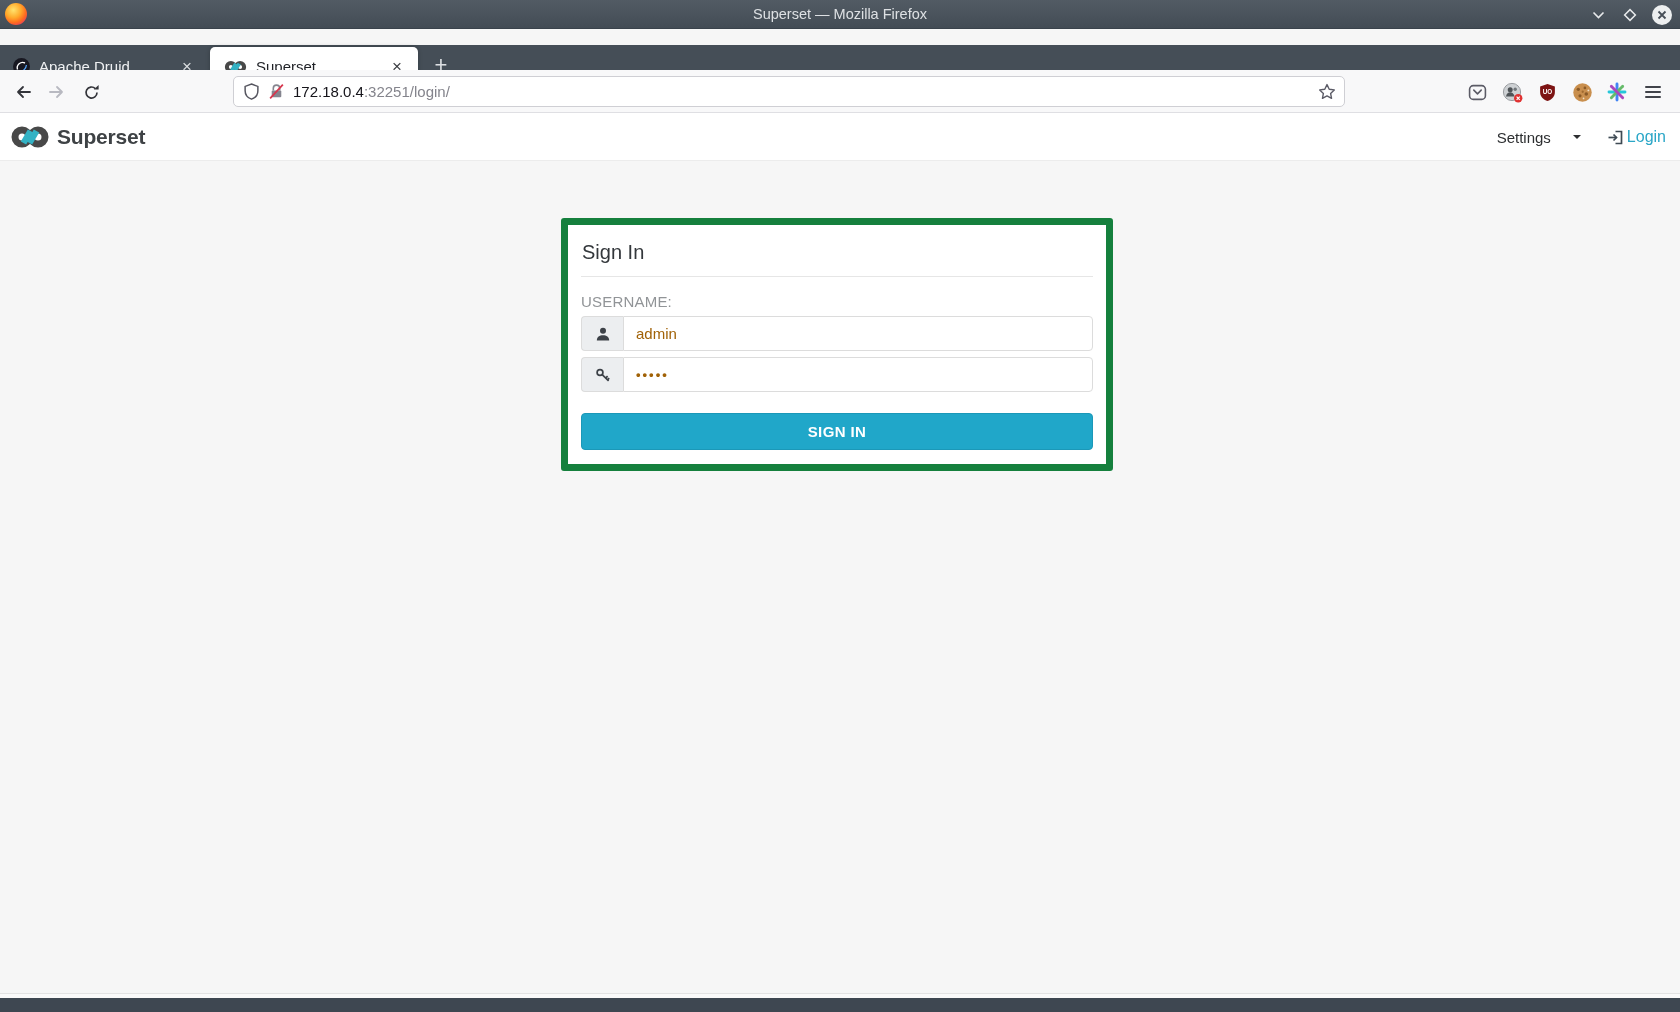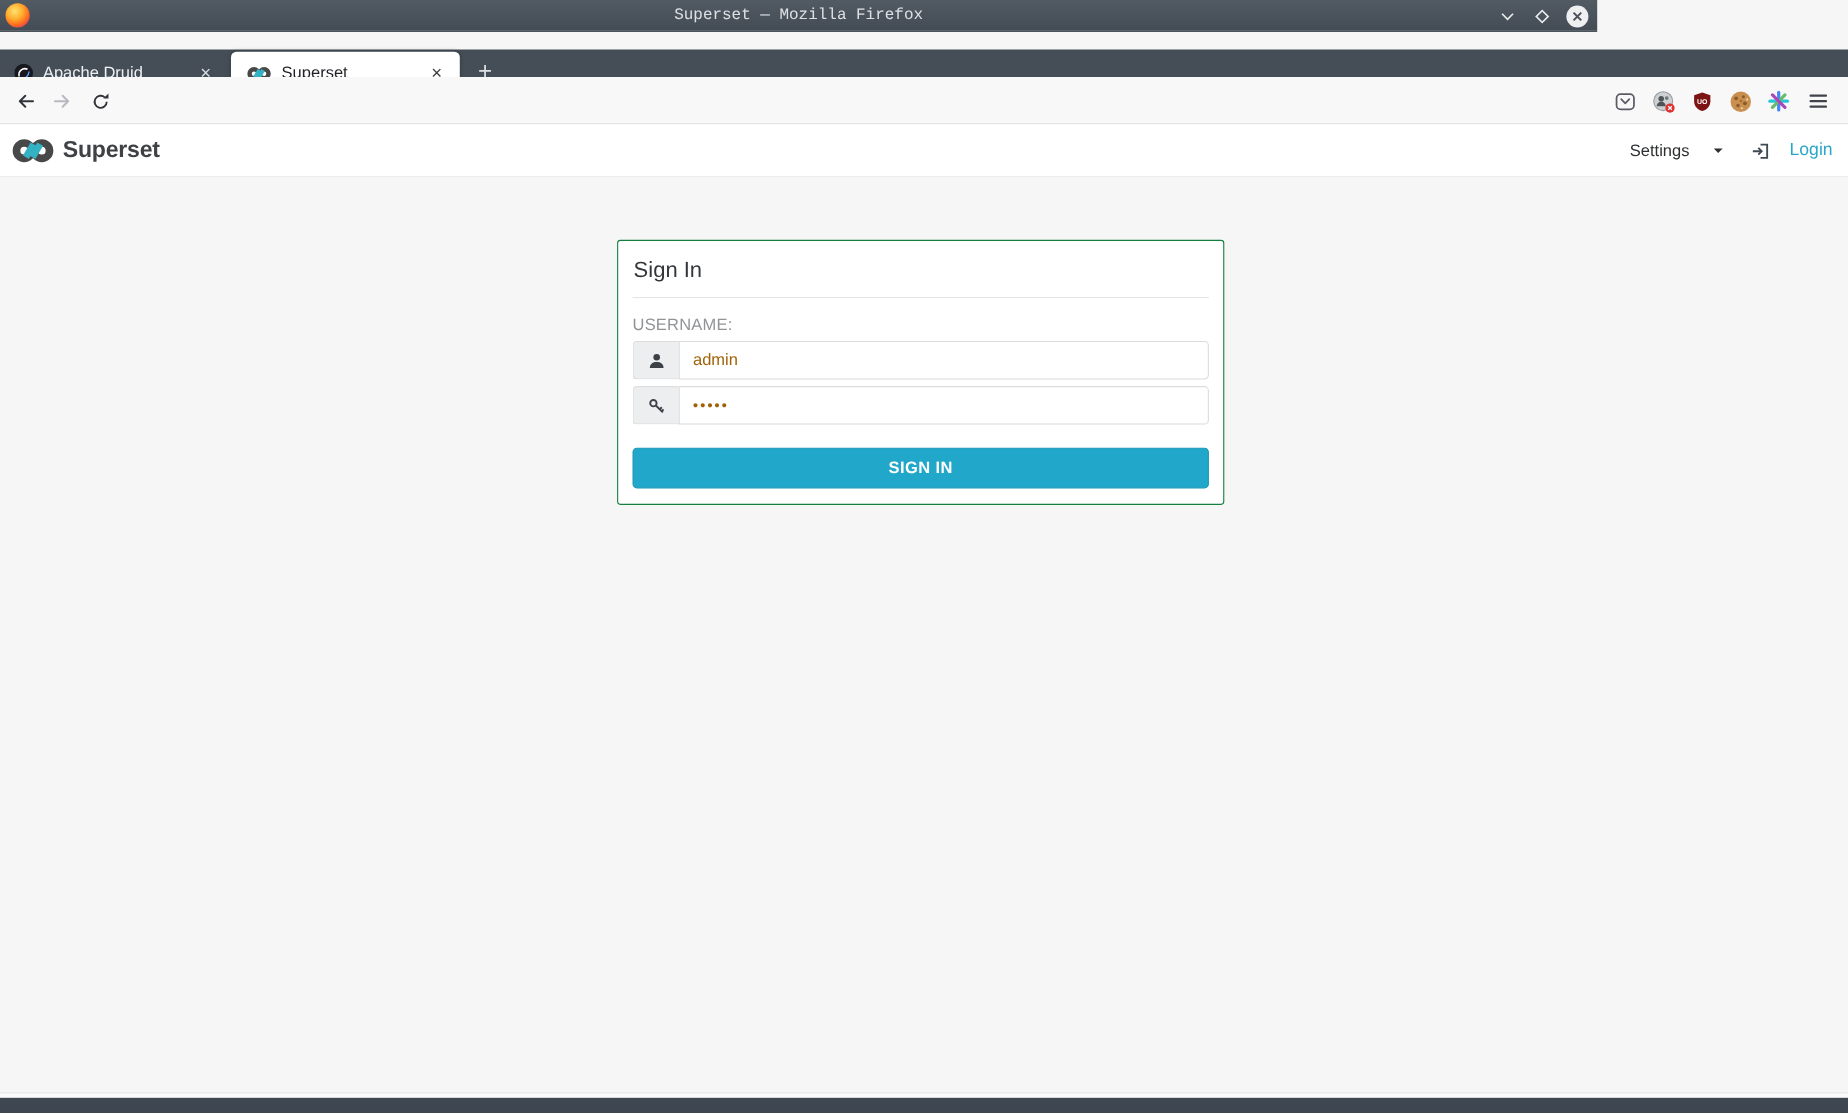--- a/index.html
+++ b/index.html
@@ -1,22 +1,22 @@
 <!DOCTYPE html>
 <html><head>
 <meta charset="utf-8">
 <style>
   * { margin:0; padding:0; box-sizing:border-box; }
   body { font-family:"Liberation Sans","DejaVu Sans",sans-serif; }
   .screen { position:relative; width:1680px; height:1012px; background:#f6f6f6; overflow:hidden; }
 
   
-  .titlebar { position:absolute; left:0; top:0; width:1452px; height:29px;
+  .titlebar { position:absolute; left:0; top:0; width:1680px; height:29px;
     background:linear-gradient(#525b64,#434c55); border-bottom:1px solid #39424b;
-    display:flex; align-items:center;font-family:Liberation Mono, monospace; }
+    display:flex; align-items:center; }
   .ff-logo { position:absolute; left:5px; top:3px; width:22px; height:22px; border-radius:50%;
     background:radial-gradient(circle at 38% 32%, #ffe36e 0%, #ffaa2b 38%, #ff6d1f 62%, #e0316e 88%, #b31d86 100%); }
   .win-title { position:absolute; left:0; right:0; top:0; height:29px; line-height:29px;
     text-align:center; color:#dde0e3; font-size:14.5px; }
   .win-controls { position:absolute; right:8px; top:0; height:29px; display:flex; align-items:center; gap:12px; }
   .win-btn { width:20px; height:20px; display:flex; align-items:center; justify-content:center; cursor:default; }
   .close-circle { width:20px; height:20px; border-radius:50%; background:#edeff0; display:flex; align-items:center; justify-content:center; }
 
   
   .tabbar { position:absolute; left:0; top:45px; width:1680px; height:41px; background:#454e57; }
@@ -45,26 +45,26 @@
   .tb-icon { position:absolute; top:7px; width:30px; height:30px; display:flex; align-items:center; justify-content:center; border-radius:4px; }
 
   
   .navbar { position:absolute; left:0; top:113px; width:1680px; height:48px; background:#ffffff;
     border-bottom:1px solid #ececec; }
   .brand { position:absolute; left:10px; top:0; height:48px; display:flex; align-items:center; }
   .brand-text { font-size:21px; font-weight:bold; color:#3e4245; margin-left:7px; letter-spacing:-0.2px; }
   .nav-right { position:absolute; right:14px; top:0; height:48px; display:flex; align-items:center; gap:26px; }
   .settings-link { display:flex; align-items:center; gap:22px; font-size:15px; color:#2d2f31; }
   .caret-down { width:0; height:0; border-left:4px solid transparent; border-right:4px solid transparent; border-top:4px solid #2d2f31; }
-  .login-link { display:flex; align-items:center; gap:18px; font-size:16px; }
+  .login-link { display:flex; align-items:center; gap:3px; font-size:16px; }
   .login-text { color:#2aa6c7; }
 
   
   .card { position:absolute; left:561px; top:218px; width:552px; background:#ffffff;
-    border:1px solid #15803d; border-radius:3px; padding:12px 13px 14px 13px; }
+    border:7px solid #15803d; border-radius:3px; padding:12px 13px 14px 13px; }
   .card-title { font-size:20px; font-weight:500; color:#33373b; margin:4px 1px 12px 1px; }
   .card-divider { border-bottom:1px solid #e6e6e6; margin:0; }
   .instruction { margin-top:38px; font-size:15px; color:#55595d; }
   .field-label { margin-top:16px; font-size:15px; color:#919497; letter-spacing:.2px; }
   .input-group { display:flex; margin-top:6px; height:35px; }
   .input-addon { width:42px; background:#eceef0; border:1px solid #dcdcdc; border-right:none;
     border-radius:4px 0 0 4px; display:flex; align-items:center; justify-content:center; }
   .input-group input { flex:1; height:35px; border:1px solid #dcdcdc; border-radius:0 4px 4px 0;
     padding:0 12px; font-size:15px; color:#a16207; font-family:inherit; outline:none; background:#fff; }
   input.pw { font-weight:bold; letter-spacing:2px; font-size:13px; }
@@ -137,20 +137,34 @@
           <path d="M2 9 H14 M9 4 l5 5 -5 5" stroke="#b8b9c1" stroke-width="1.8" fill="none" stroke-linecap="round" stroke-linejoin="round"></path>
         </svg>
     </div>
     <div class="nav-btn" style="left:76px;">
       <svg width="17" height="17" viewBox="0 0 17 17">
         <path d="M14 8.5 a5.5 5.5 0 1 1 -1.7 -3.95" stroke="#33343a" stroke-width="1.7" fill="none"></path>
         <polygon points="15.6,5.6 10.9,5.6 15.6,0.9" fill="#33343a"></polygon>
       </svg>
     </div>
 
+    <div class="urlfield">
+      <svg width="15" height="17" viewBox="0 0 14 16">
+        <path d="M7 1 L13 3.2 V7.2 C13 11.2 10.5 13.9 7 15.2 C3.5 13.9 1 11.2 1 7.2 V3.2 Z" stroke="#55555f" stroke-width="1.4" fill="none"></path>
+      </svg>
+      <svg width="17" height="17" viewBox="0 0 16 16" style="margin-left:9px;">
+        <path d="M5 7 V5 a3 3 0 0 1 6 0 V7" stroke="#85858f" stroke-width="1.5" fill="none"></path>
+        <rect x="3.5" y="7" width="9" height="6.5" rx="1" fill="#85858f"></rect>
+        <line x1="2" y1="14.5" x2="14" y2="1.5" stroke="#d7354c" stroke-width="1.6"></line>
+      </svg>
+      <div class="url-text"><span>172.18.0.4</span><span class="url-dim">:32251/login/</span></div>
+      <svg width="18" height="18" viewBox="0 0 17 17">
+        <path d="M8.5 1.5 l2.1 4.4 4.8 .6 -3.5 3.3 .9 4.7 -4.3 -2.3 -4.3 2.3 .9 -4.7 L1.6 6.5 l4.8 -.6 z" fill="none" stroke="#5b5b66" stroke-width="1.3" stroke-linejoin="round"></path>
+      </svg>
+    </div>
 
     <div class="tb-icon" style="left:1462px;">
       <svg width="19" height="17" viewBox="0 0 18 16">
         <rect x="1.5" y="1.5" width="15" height="13" rx="3.5" stroke="#5b5b66" stroke-width="1.5" fill="none"></rect>
         <polyline points="5.5,5.8 9,9.3 12.5,5.8" stroke="#5b5b66" stroke-width="1.5" fill="none" stroke-linecap="round" stroke-linejoin="round"></polyline>
       </svg>
     </div>
     <div class="tb-icon" style="left:1497px;">
       <svg width="21" height="21" viewBox="0 0 21 21">
         <circle cx="10" cy="10" r="8.6" fill="#ced1d4" stroke="#9a9da1" stroke-width="1"></circle>

